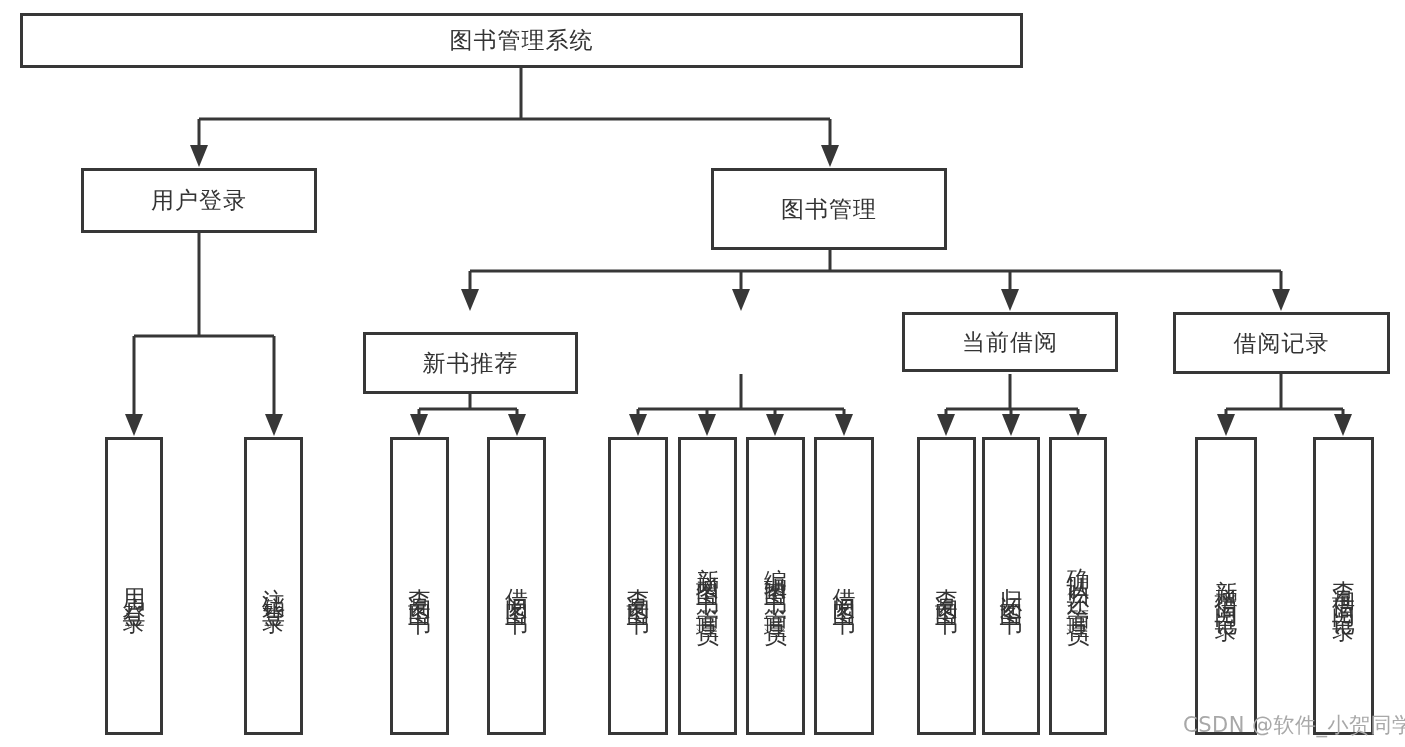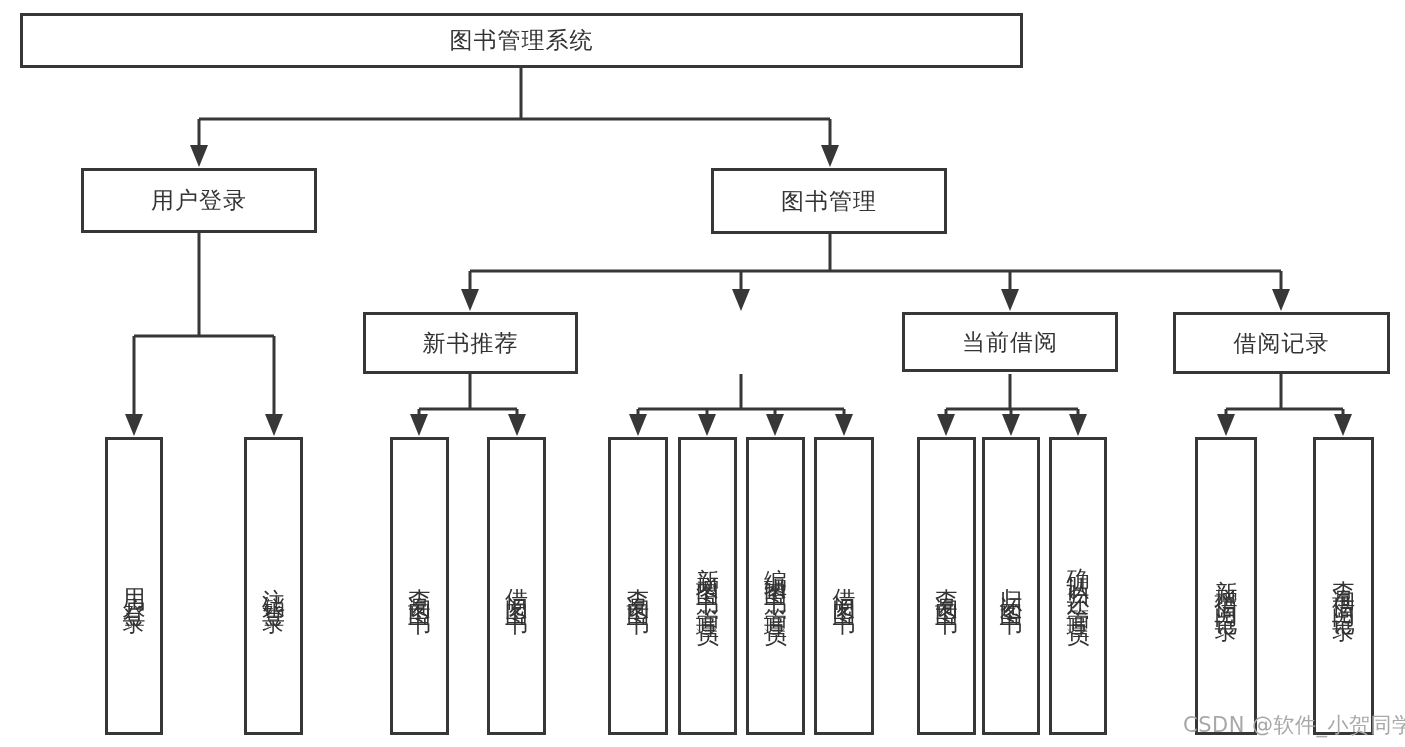--- a/index.html
+++ b/index.html
@@ -105,25 +105,25 @@
     </g>
   </svg>
 
   <div class="node" style="left:20px;top:13px;width:1003px;height:55px">
     <span class="label-h">图书管理系统</span>
   </div>
 
   <div class="node" style="left:81px;top:168px;width:236px;height:65px">
     <span class="label-h">用户登录</span>
   </div>
-  <div class="node" style="left:711px;top:168px;width:236px;height:66px">
+  <div class="node" style="left:711px;top:168px;width:236px;height:82px">
     <span class="label-h">图书管理</span>
   </div>
 
-  <div class="node" style="left:363px;top:312px;width:215px;height:62px">
+  <div class="node" style="left:363px;top:332px;width:215px;height:62px">
     <span class="label-h">新书推荐</span>
   </div>
   <div class="node" style="left:902px;top:312px;width:216px;height:60px">
     <span class="label-h">当前借阅</span>
   </div>
   <div class="node" style="left:1173px;top:312px;width:217px;height:62px">
     <span class="label-h">借阅记录</span>
   </div>
 
   <div class="node" style="left:105px;top:437px;width:58px;height:298px">

